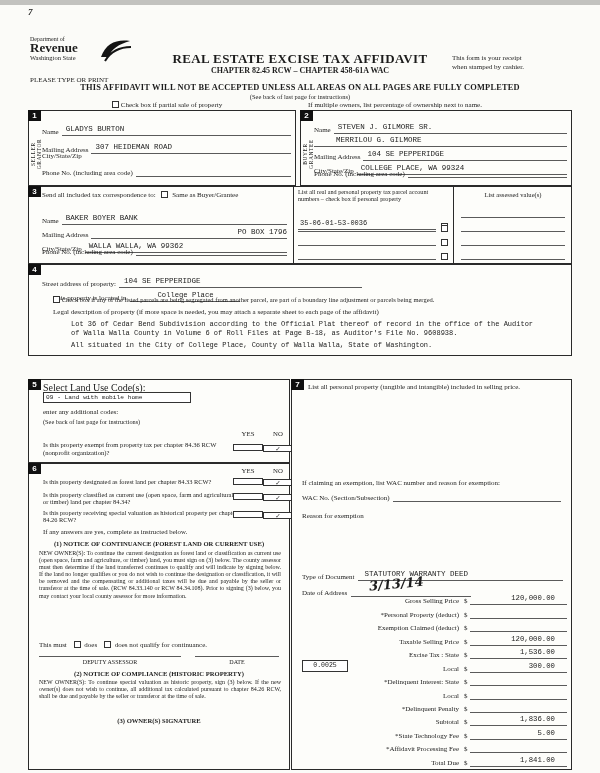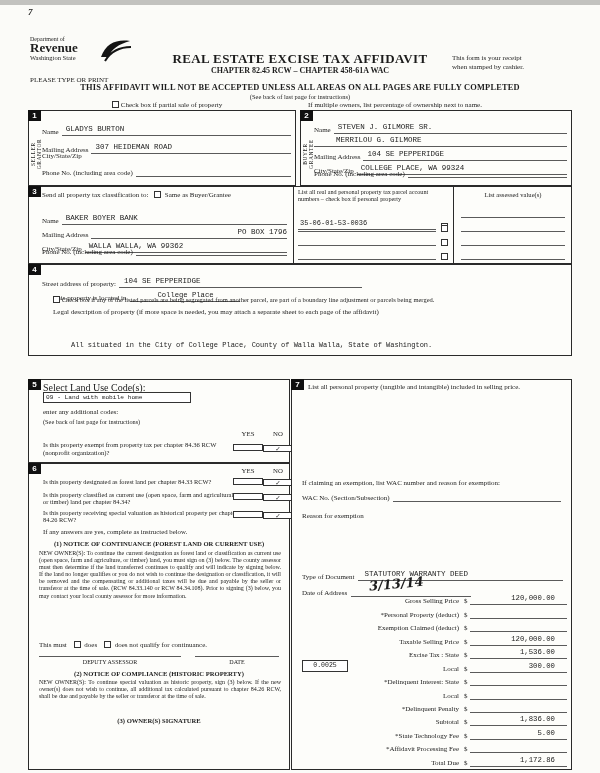--- a/index.html
+++ b/index.html
@@ -115,21 +115,21 @@
       <span class="ul grow" style="margin-left:3px;"></span>
     </div>
   </div>
 
   <div class="box" style="left:28px;top:186px;width:544px;height:78px;">
     <div class="secno">3</div>
     <div class="abs" style="left:264px;top:0;bottom:0;border-left:1px solid #2a2a2a;"></div>
     <div class="abs" style="left:424px;top:0;bottom:0;border-left:1px solid #2a2a2a;"></div>
 
     <div class="abs" style="left:13px;top:4px;font-size:7px;">
-      <span>Send all property tax classification to:</span>
+      <span>Send all included tax correspondence to:</span>
       <span class="cb" style="margin:0 2px 0 4px;"></span>
       <span>Same as Buyer/Grantee</span>
     </div>
     <div class="fl abs" style="left:13px;top:19px;width:245px;">
       <span class="lbl">Name</span>
       <span class="ul grow" style="margin-left:3px;"><span class="val" style="padding-left:4px;">BAKER BOYER BANK</span></span>
     </div>
     <div class="fl abs" style="left:13px;top:33px;width:245px;">
       <span class="lbl">Mailing Address</span>
       <span class="ul grow" style="margin-left:3px;text-align:right;"><span class="val" style="padding-left:4px;">PO BOX 1796</span></span>
@@ -176,20 +176,21 @@
     </div>
     <div class="fl abs" style="left:24px;top:18px;">
       <span class="lbl">This property is located in</span>
       <span class="ul" style="margin-left:4px;width:110px;text-align:center;"><span class="val" style="font-size:7.2px;">College Place</span></span>
     </div>
     <div class="abs" style="left:24px;top:31px;font-size:6.5px;">
       <span class="cb"></span>
       <span>Check box if any of the listed parcels are being segregated from another parcel, are part of a boundary line adjustment or parcels being merged.</span>
     </div>
     <div class="abs" style="left:24px;top:43px;font-size:7px;">Legal description of property (if more space is needed, you may attach a separate sheet to each page of the affidavit)</div>
+    <div class="abs val" style="left:42px;top:55px;width:470px;font-size:7px;white-space:normal;line-height:8.5px;">Lot 36 of Cedar Bend Subdivision according to the Official Plat thereof of record in the office of the Auditor of Walla Walla County in Volume 6 of Roll Files at Page B-18, as Auditor's File No. 9608938.</div>
     <div class="abs val" style="left:42px;top:76px;width:470px;font-size:7px;">All situated in the City of College Place, County of Walla Walla, State of Washington.</div>
   </div>
 
   <div class="box" style="left:28px;top:379px;width:262px;height:84px;">
     <div class="secno">5</div>
     <div class="abs" style="left:14px;top:2px;font-size:10px;">Select Land Use Code(s):</div>
     <div class="abs" style="left:14px;top:12px;width:148px;height:11px;border:1px solid #333;background:#fff;box-sizing:border-box;">
       <span style="font-family:'Liberation Mono',monospace;font-size:6.2px;line-height:9px;padding-left:2px;display:block;">09 - Land with mobile home</span>
     </div>
     <div class="abs lbl" style="left:14px;top:28px;">enter any additional codes:</div>
@@ -327,17 +328,17 @@
         <span class="mline"><span class="mval">5.00</span></span>
       </div>
       <div class="mrow">
         <span class="mlabel">*Affidavit Processing Fee</span>
         <span class="mdollar">$</span>
         <span class="mline"><span class="mval"></span></span>
       </div>
       <div class="mrow">
         <span class="mlabel">Total Due</span>
         <span class="mdollar">$</span>
-        <span class="mline"><span class="mval">1,172.86</span></span>
+        <span class="mline"><span class="mval">1,841.00</span></span>
       </div>
     </div>
   </div>
 </div>
 
 </body></html>

